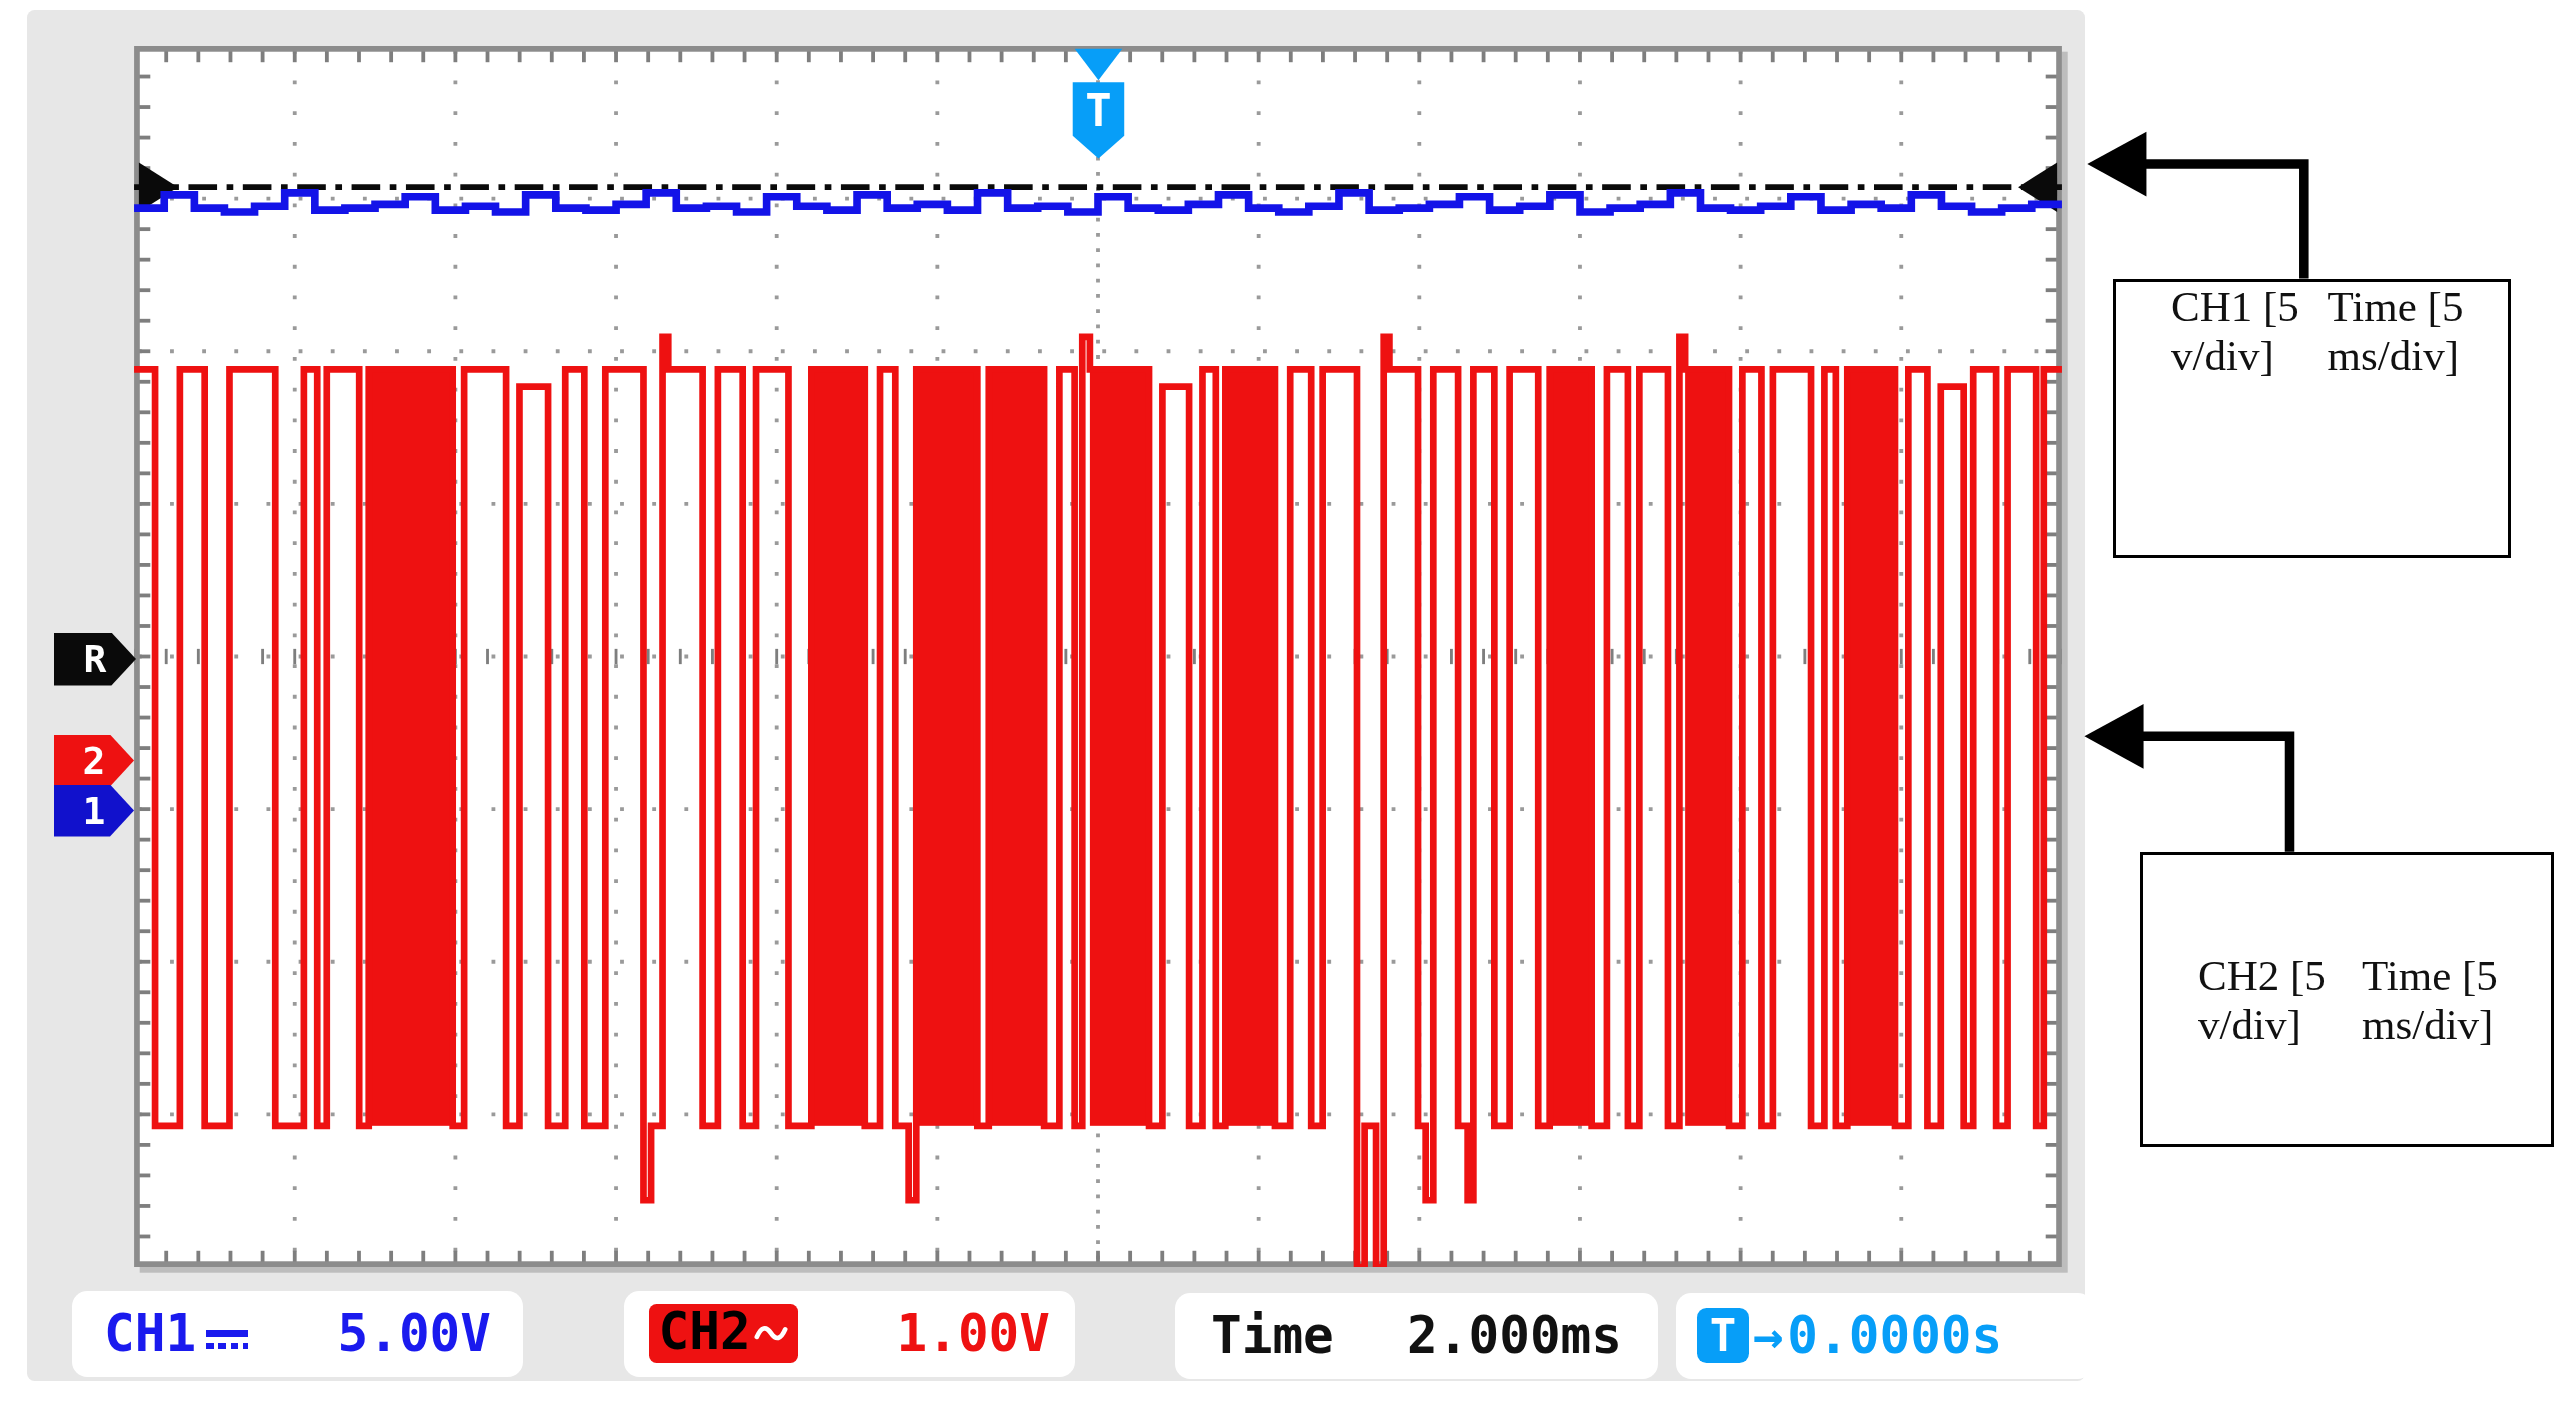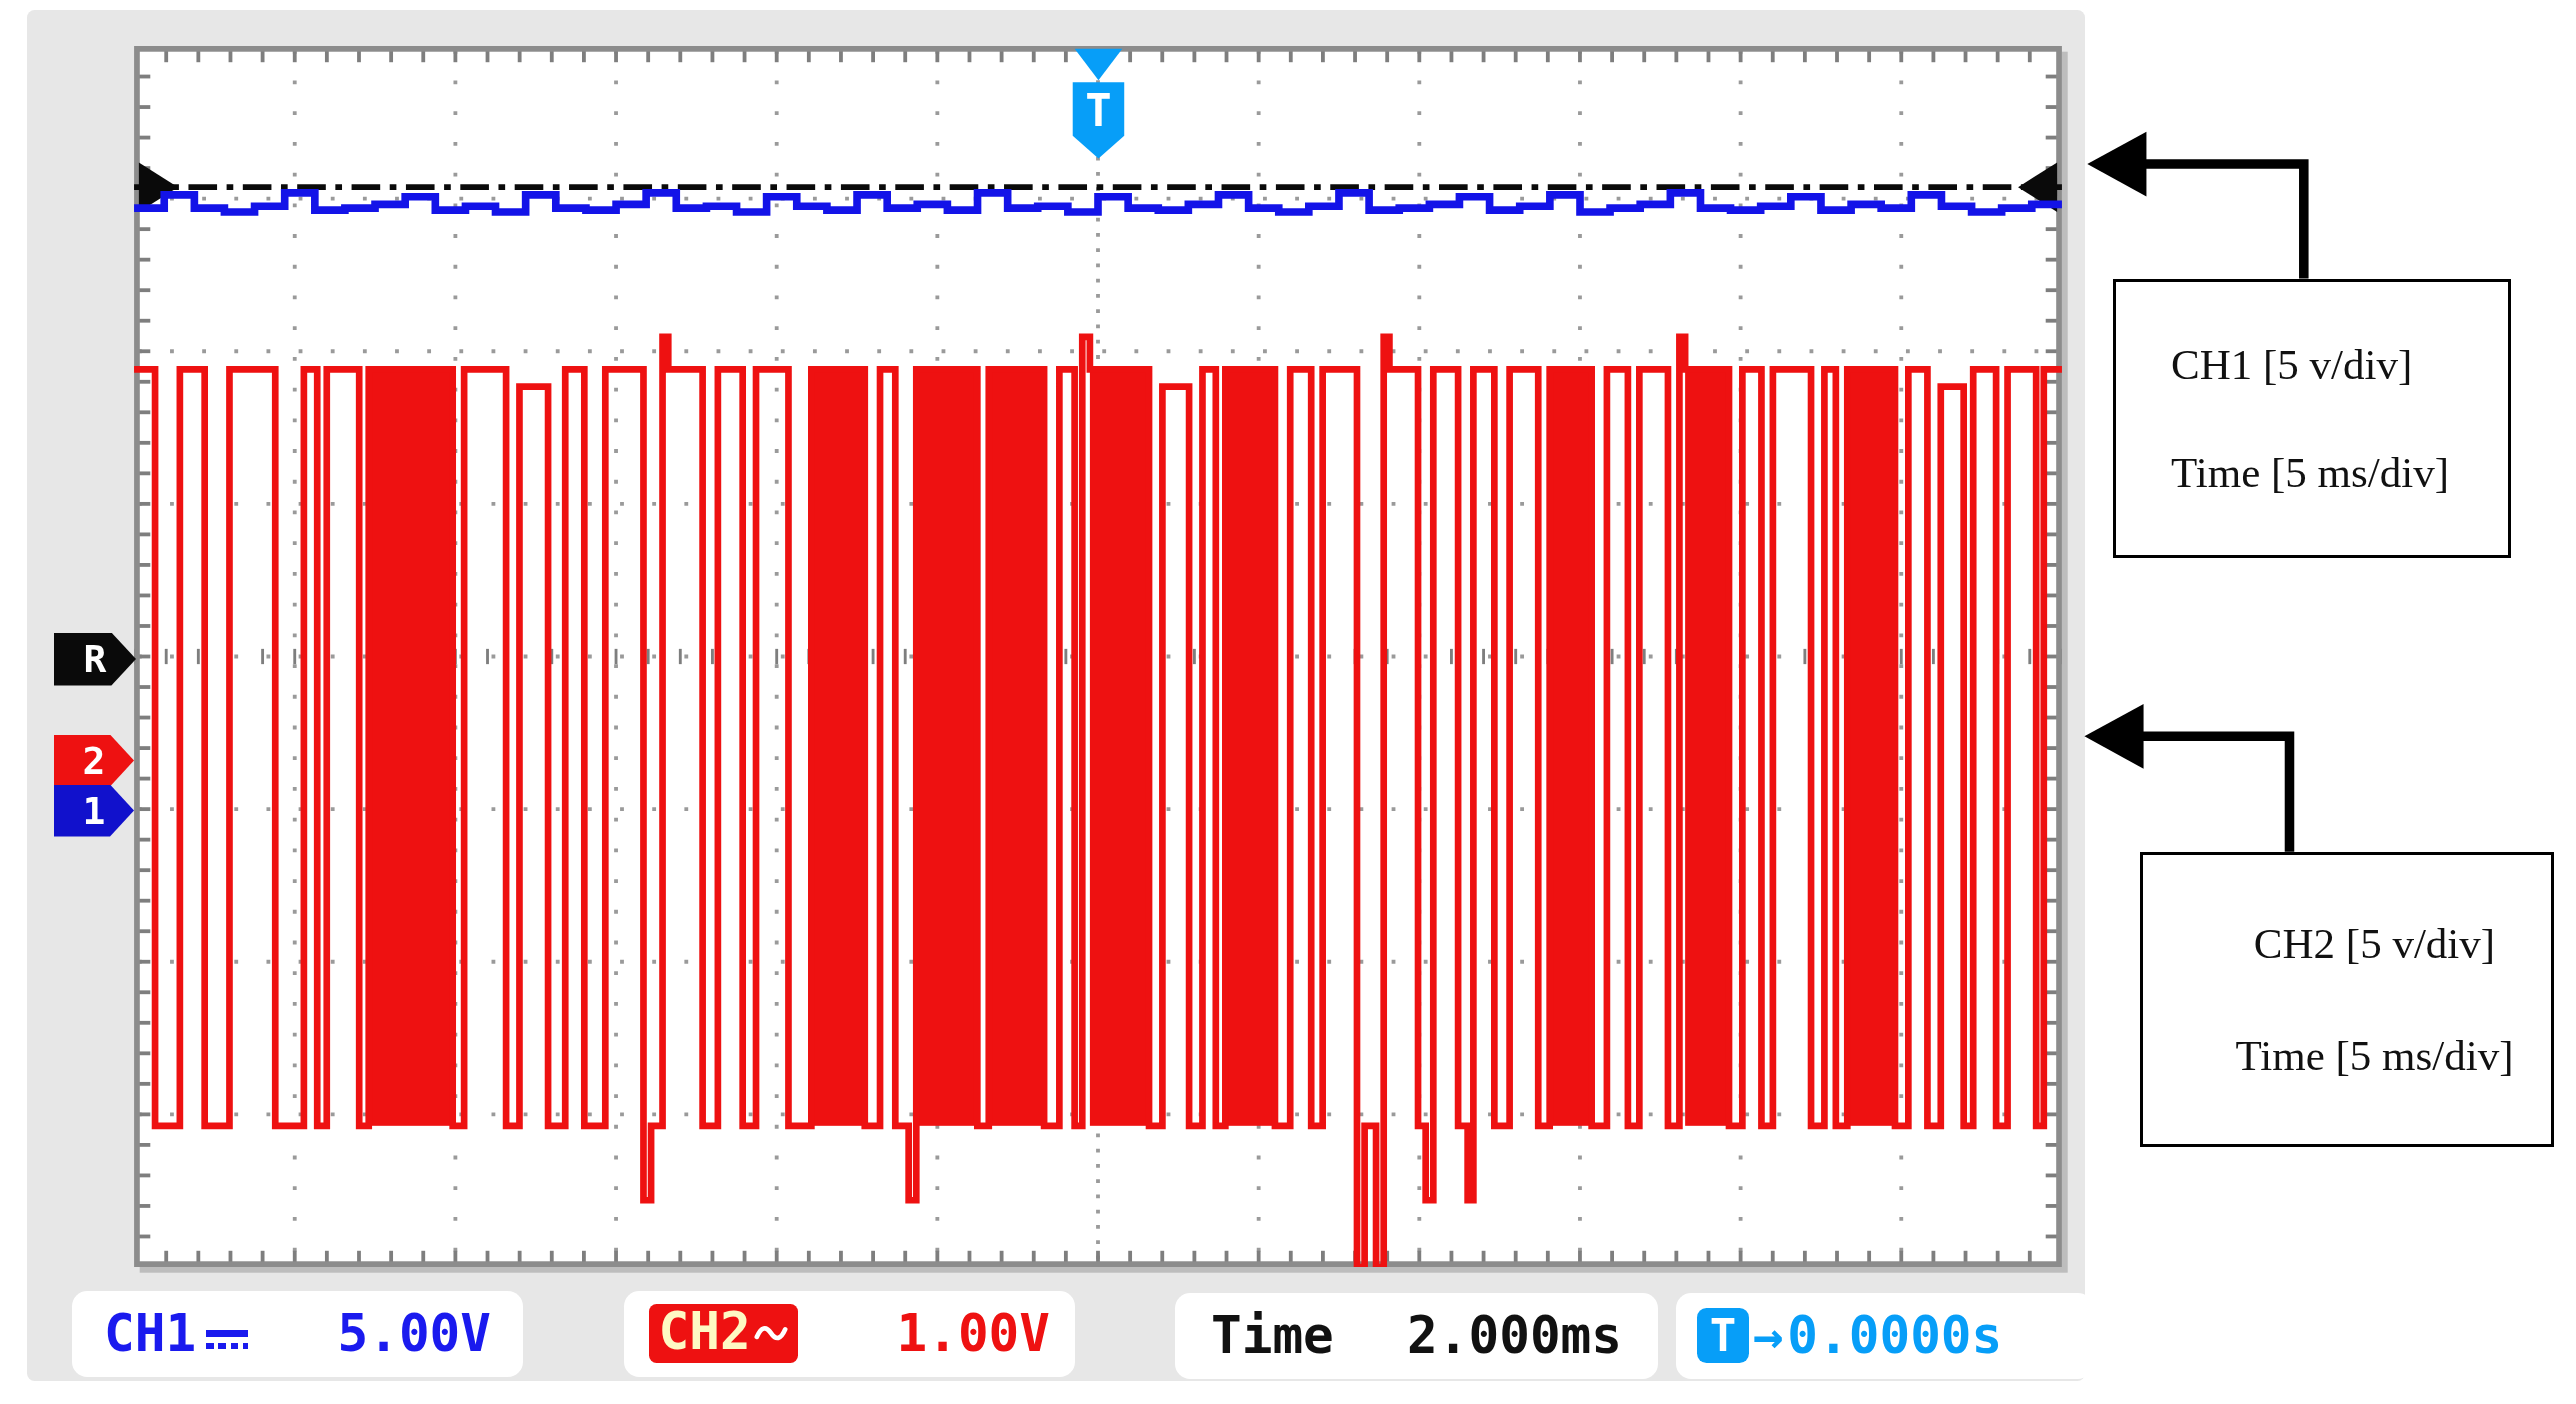--- a/index.html
+++ b/index.html
@@ -30,28 +30,28 @@
             padding:0 25px;box-sizing:border-box;justify-content:space-between;}
   .sbox-time{left:1148px;top:1283px;width:483px;color:#111;
             padding:0 36px;box-sizing:border-box;justify-content:space-between;}
   .sbox-trig{left:1649px;top:1283px;width:417px;color:var(--trig);
             padding:0 21px;box-sizing:border-box;justify-content:flex-start;gap:3.8px;}
   .ch1-left{display:flex;align-items:flex-end;gap:10px;}
   .dc-icon{display:inline-block;width:42px;height:29px;margin-bottom:5.7px;position:relative;}
   .dc-icon .bar{position:absolute;left:0;top:1.9px;width:42px;height:6.7px;background:var(--ch1);}
   .dc-icon .dashes{position:absolute;left:0;top:14.3px;width:42px;height:6.7px;
       background:repeating-linear-gradient(90deg,var(--ch1) 0 7.6px,transparent 7.6px 12.4px);}
-  .ch2-chip{background:var(--ch2);color:#fef9c3;border-radius:7.6px;padding:1.9px 9.5px 5.7px 9.5px;
+  .ch2-chip{background:var(--ch2);color:#000000;border-radius:7.6px;padding:1.9px 9.5px 5.7px 9.5px;
             display:flex;align-items:center;gap:3.8px;line-height:1;}
   .t-chip{background:var(--trig);color:#fff;border-radius:9.5px;width:52px;height:55px;
           display:flex;align-items:center;justify-content:center;font-size:44px;}
 
   
   .ann-box{position:absolute;background:#fff;border:3.8px solid #000;
-           display:flex;flex-direction:column;justify-content:space-evenly;
+           display:flex;flex-direction:row;justify-content:space-evenly;
            padding-left:55px;box-sizing:border-box;
            font-family:"Liberation Serif", serif;font-size:43px;color:#111;}
   .ann-box-1{left:2113px;top:279px;width:398px;height:279px;}
   .ann-box-2{left:2140px;top:852px;width:414px;height:295px;align-items:center;}
   svg.overlay{position:absolute;left:0;top:0;pointer-events:none;}
 </style>
 </head>
 <body>
 
 <div class="bezel">

